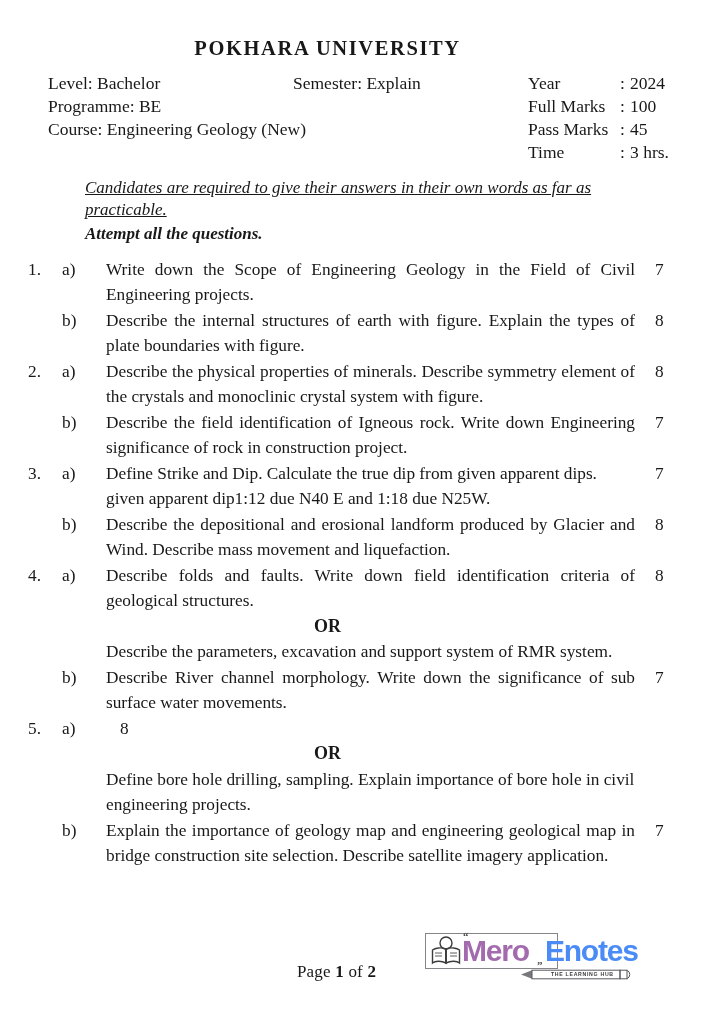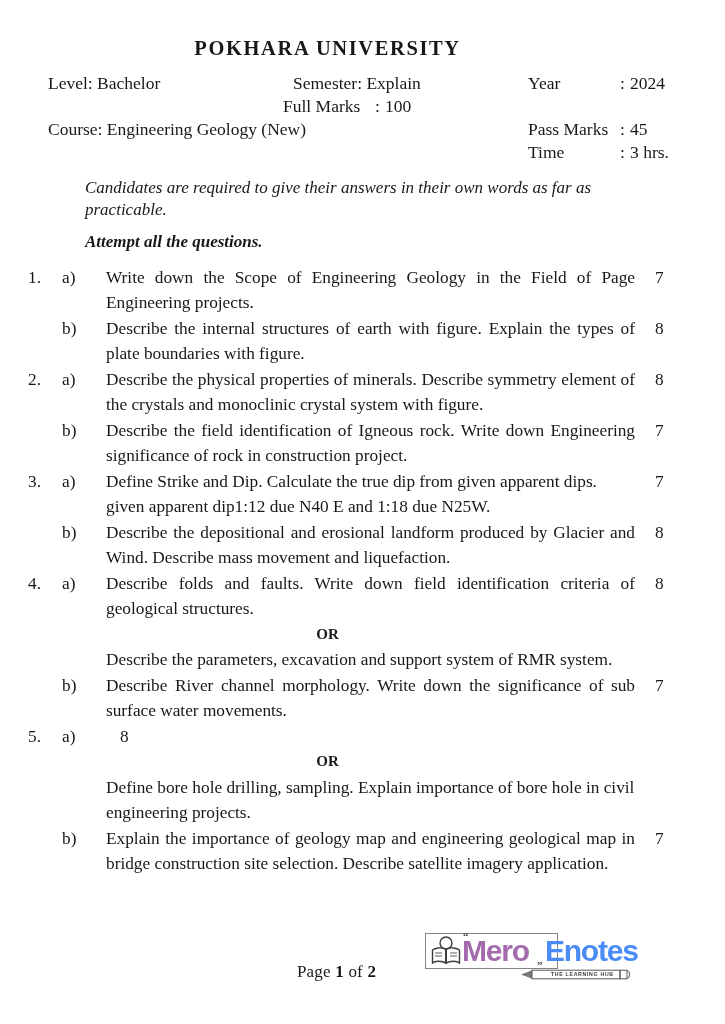--- a/index.html
+++ b/index.html
@@ -79,21 +79,22 @@
     margin: 13px 0 0 0;
     padding: 0 48px 0 85px;
     font-size: 17px;
     font-style: italic;
     line-height: 22px;
   }
   .instructions .ins-line {
     margin: 0;
   }
   .instructions .ins-block {
-    margin: 0 0 10px 0;
+    margin: 0 0 2px 0;
+    text-decoration: underline;
   }
   .instructions .ins-strong {
     font-weight: bold;
     font-style: italic;
   }
 
   
   .questions {
     margin: 12px 0 0 0;
     padding: 0 0 0 0;
@@ -129,21 +130,21 @@
   .q-marks {
     width: 40px;
     flex: none;
     text-align: left;
     padding-left: 14px;
     box-sizing: border-box;
   }
   .q-or {
     text-align: center;
     font-weight: bold;
-    font-size: 15px;
+    font-size: 18px;
     line-height: 25.5px;
     padding-left: 76px;
     padding-right: 76px;
   }
 
   
   .footer {
     position: absolute;
     left: 0;
     right: 0;
@@ -252,20 +253,21 @@
       <div class="meta-left">Level: Bachelor</div>
       <div class="meta-mid">Semester: Explain</div>
       <div class="meta-right">
         <span class="meta-label">Year</span>
         <span class="meta-colon">:</span>
         <span class="meta-value">2024</span>
       </div>
     </div>
 
     <div class="meta-row">
+      <div class="meta-left">Programme: BE</div>
       <div class="meta-mid"></div>
       <div class="meta-right">
         <span class="meta-label">Full Marks</span>
         <span class="meta-colon">:</span>
         <span class="meta-value">100</span>
       </div>
     </div>
 
     <div class="meta-row">
       <div class="meta-left">Course: Engineering Geology (New)</div>
@@ -292,21 +294,21 @@
   <div class="instructions">
     <div class="ins-block ins-line">Candidates are required to give their answers in their own words as far as practicable.</div>
     <div class="ins-line ins-strong">Attempt all the questions.</div>
   </div>
 
   <div class="questions">
 
     <div class="q-row">
       <div class="q-num">1.</div>
       <div class="q-let">a)</div>
-      <div class="q-body">Write down the Scope of Engineering Geology in the Field of Page Engineering projects.</div>
+      <div class="q-body">Write down the Scope of Engineering Geology in the Field of Civil Engineering projects.</div>
       <div class="q-marks">7</div>
     </div>
 
     <div class="q-row">
       <div class="q-num"></div>
       <div class="q-let">b)</div>
       <div class="q-body">Describe the internal structures of earth with figure. Explain the types of plate boundaries with figure.</div>
       <div class="q-marks">8</div>
     </div>
 

